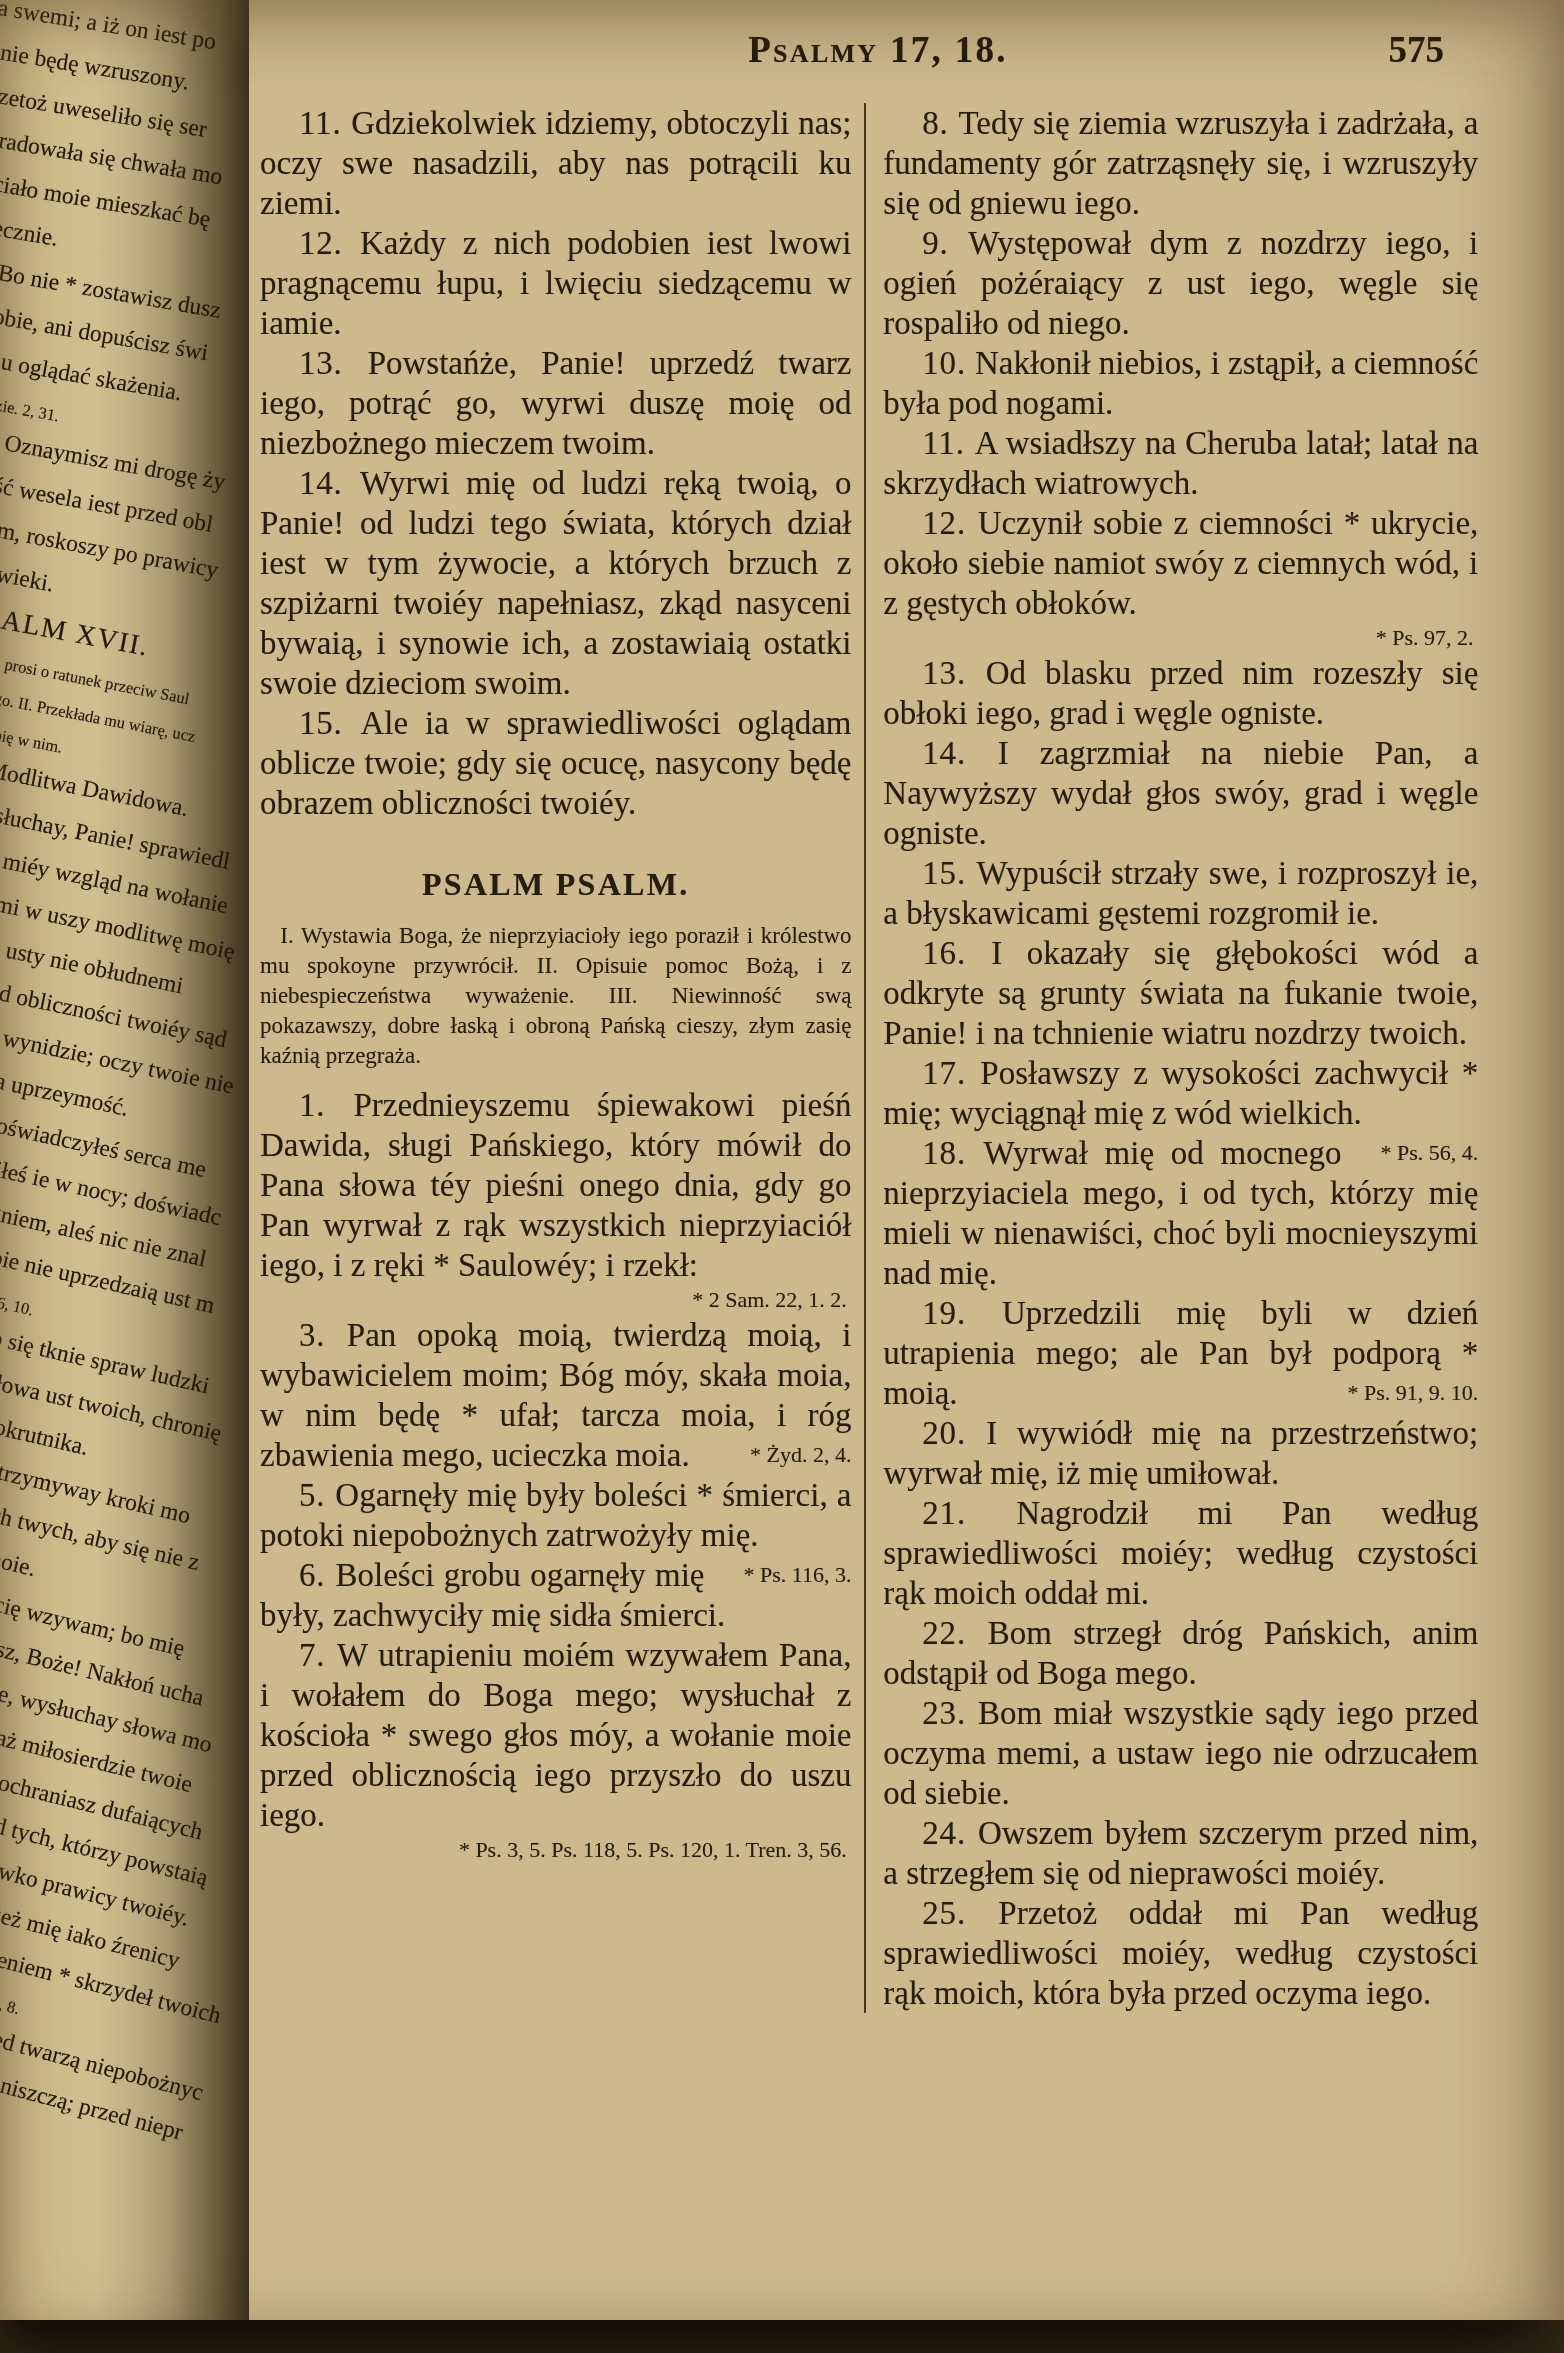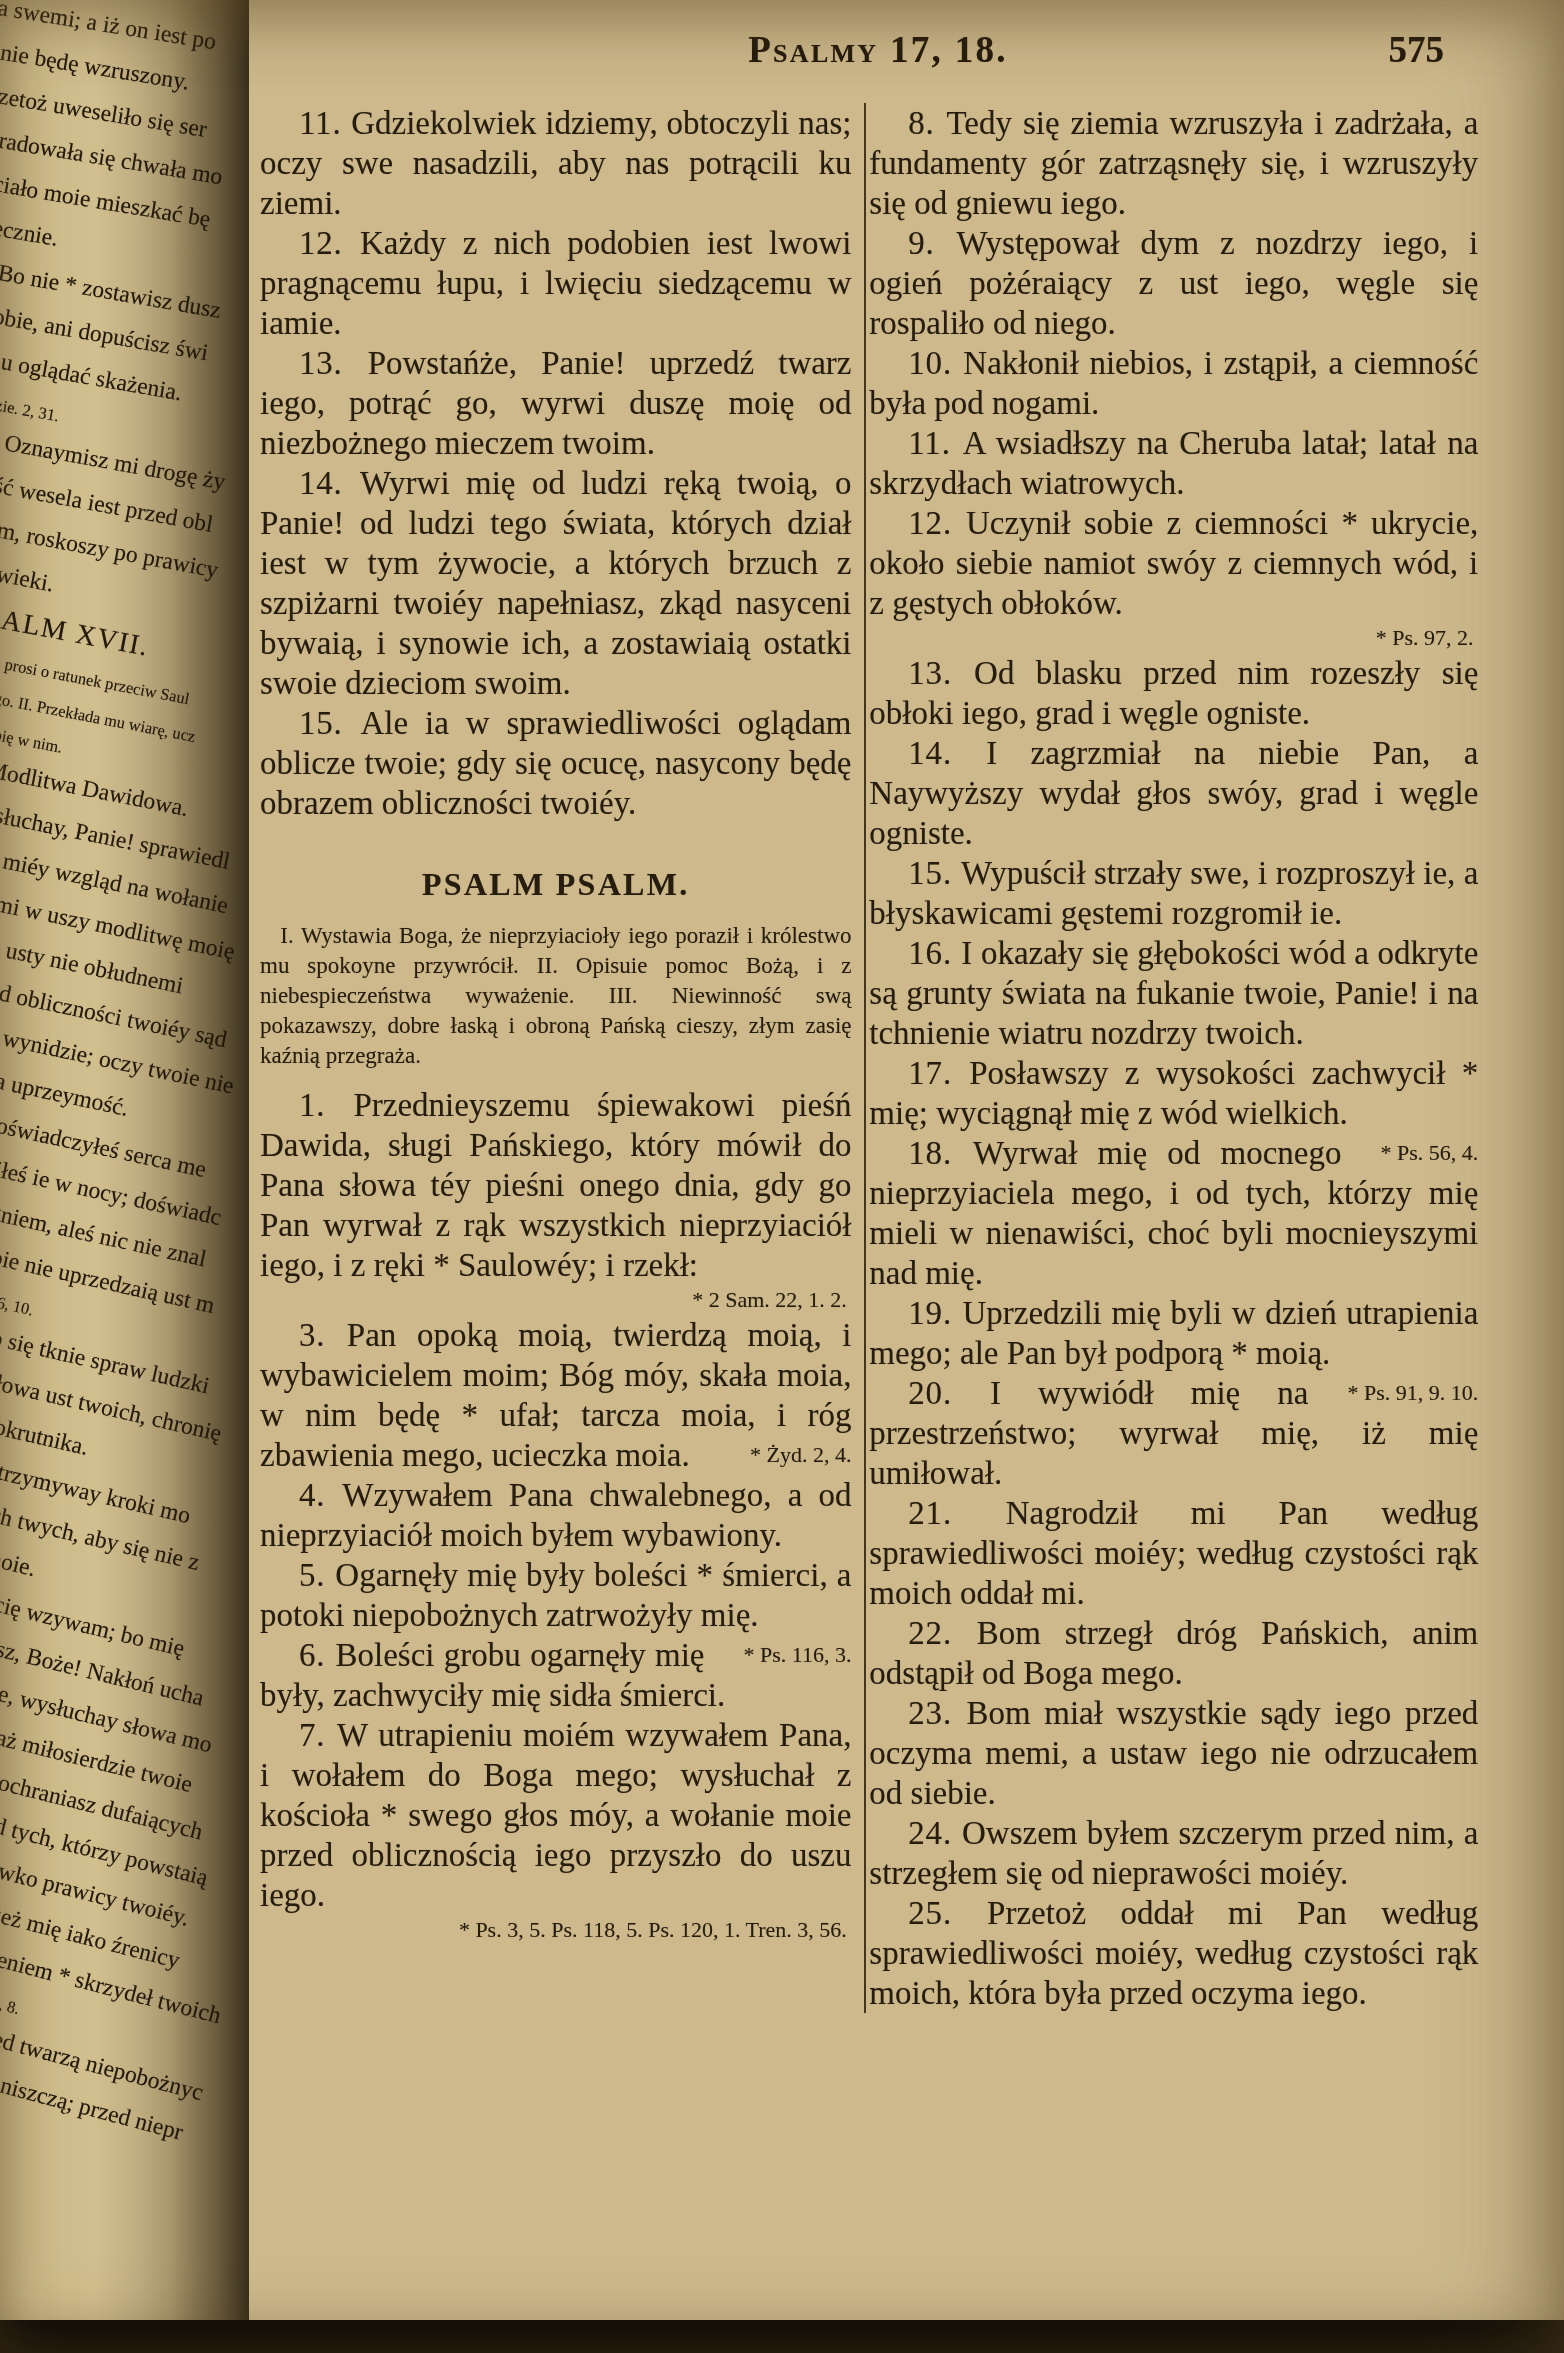--- a/index.html
+++ b/index.html
@@ -47,21 +47,21 @@
   .page-number {
     position:absolute; right:52px; top:0; font-weight:bold; font-size:37px; color:#241a0c;
     text-shadow:0 0 0.8px rgba(40,28,12,.4);
   }
   .columns { display:flex; margin-top:17px; }
   .column {
     width:604px; text-align:justify; font-size:33px; line-height:40px; color:#271d0e;
     text-shadow:0 0 0.8px rgba(40,28,12,.35);
   }
   .column.left  { padding-right:12.5px; }
-  .column.right { padding-left:3px; width:612px; }
+  .column.right { padding-left:17px; width:612px; }
   .divider { width:2.3px; background:#44351c; }
   p.verse { text-indent:39px; }
   .vnum { letter-spacing:0.8px; }
   .footnote { float:right; font-size:22px; line-height:40px; }
   .footnote.block { float:none; display:block; text-align:right; line-height:30px; padding-right:4.7px; }
   .psalm-heading {
     text-align:center; font-weight:bold; font-size:32px; letter-spacing:2.3px;
     margin:41px 0 17px; text-indent:0;
   }
   .summary { font-size:23px; line-height:30px; text-indent:20.3px; margin-bottom:14px; text-align:justify; }
@@ -136,21 +136,20 @@
       <div class="column left" id="col-left">
           <p class="verse"><span class="vnum">11. </span>Gdziekolwiek idziemy, obtoczyli nas; oczy swe nasadzili, aby nas potrącili ku ziemi.</p>
           <p class="verse"><span class="vnum">12. </span>Każdy z nich podobien iest lwowi pragnącemu łupu, i lwięciu siedzącemu w iamie.</p>
           <p class="verse"><span class="vnum">13. </span>Powstańże, Panie! uprzedź twarz iego, potrąć go, wyrwi duszę moię od niezbożnego mieczem twoim.</p>
           <p class="verse"><span class="vnum">14. </span>Wyrwi mię od ludzi ręką twoią, o Panie! od ludzi tego świata, których dział iest w tym żywocie, a których brzuch z szpiżarni twoiéy napełniasz, zkąd nasyceni bywaią, i synowie ich, a zostawiaią ostatki swoie dzieciom swoim.</p>
           <p class="verse"><span class="vnum">15. </span>Ale ia w sprawiedliwości oglądam oblicze twoie; gdy się ocucę, nasycony będę obrazem obliczności twoiéy.</p>
           <div class="psalm-heading">PSALM PSALM.</div>
           <div class="summary">I. Wystawia Boga, że nieprzyiacioły iego poraził i królestwo mu spokoyne przywrócił. II. Opisuie pomoc Bożą, i z niebespieczeństwa wyważenie. III. Niewinność swą pokazawszy, dobre łaską i obroną Pańską cieszy, złym zasię kaźnią przegraża.</div>
           <p class="verse"><span class="vnum">1. </span>Przednieyszemu śpiewakowi pieśń Dawida, sługi Pańskiego, który mówił do Pana słowa téy pieśni onego dnia, gdy go Pan wyrwał z rąk wszystkich nieprzyiaciół iego, i z ręki * Saulowéy; i rzekł:<span class="footnote block">* 2 Sam. 22, 1. 2.</span></p>
           <p class="verse"><span class="vnum">3. </span>Pan opoką moią, twierdzą moią, i wybawicielem moim; Bóg móy, skała moia, w nim będę * ufał; tarcza moia, i róg zbawienia mego, ucieczka moia.<span class="footnote">* Żyd. 2, 4.</span></p>
-          <p class="verse"><span class="vnum">4. </span>Wzywałem Pana chwalebnego, a od nieprzyiaciół moich byłem wybawiony.</p>
           <p class="verse"><span class="vnum">5. </span>Ogarnęły mię były boleści * śmierci, a potoki niepobożnych zatrwożyły mię.<span class="footnote">* Ps. 116, 3.</span></p>
           <p class="verse"><span class="vnum">6. </span>Boleści grobu ogarnęły mię były, zachwyciły mię sidła śmierci.</p>
           <p class="verse"><span class="vnum">7. </span>W utrapieniu moiém wzywałem Pana, i wołałem do Boga mego; wysłuchał z kościoła * swego głos móy, a wołanie moie przed oblicznością iego przyszło do uszu iego.<span class="footnote block">* Ps. 3, 5.  Ps. 118, 5.  Ps. 120, 1.  Tren. 3, 56.</span></p>
         </div>
       <div class="divider"></div>
       <div class="column right" id="col-right">
           <p class="verse"><span class="vnum">8. </span>Tedy się ziemia wzruszyła i zadrżała, a fundamenty gór zatrząsnęły się, i wzruszyły się od gniewu iego.</p>
           <p class="verse"><span class="vnum">9. </span>Występował dym z nozdrzy iego, i ogień pożéraiący z ust iego, węgle się rospaliło od niego.</p>
           <p class="verse"><span class="vnum">10. </span>Nakłonił niebios, i zstąpił, a ciemność była pod nogami.</p>
           <p class="verse"><span class="vnum">11. </span>A wsiadłszy na Cheruba latał; latał na skrzydłach wiatrowych.</p>

